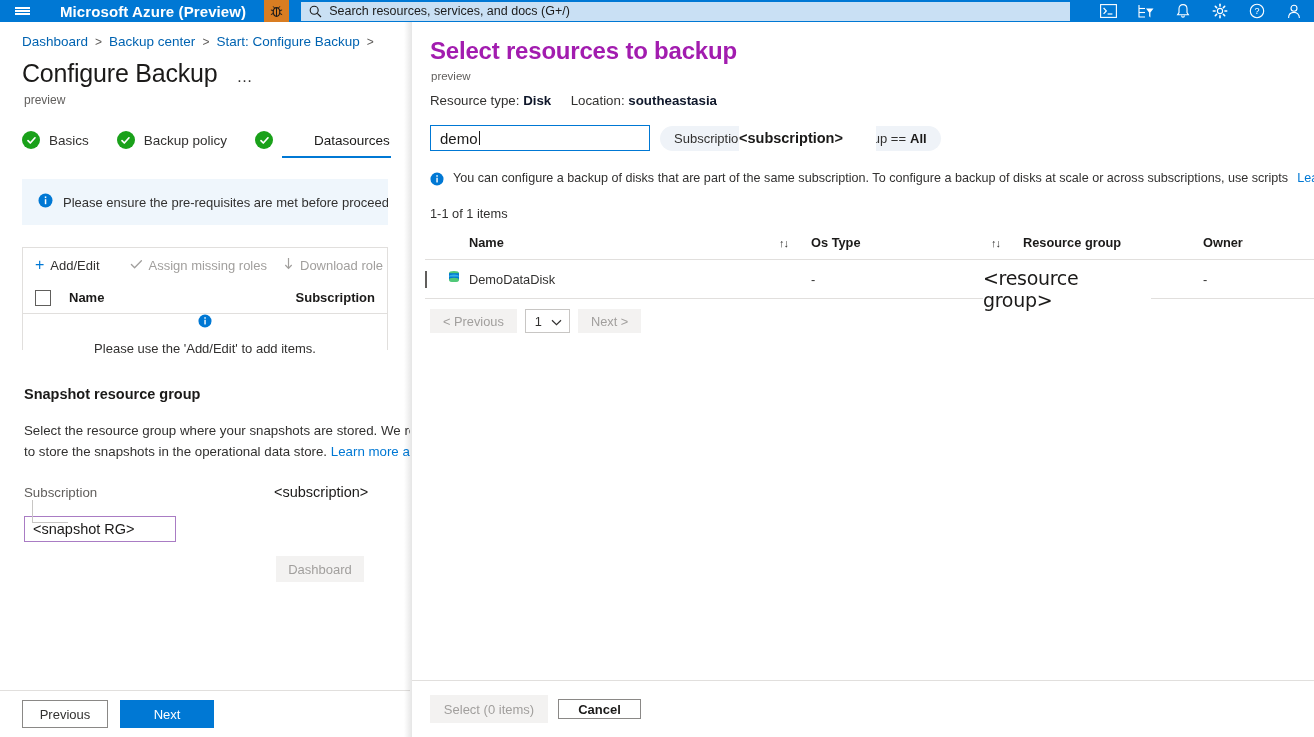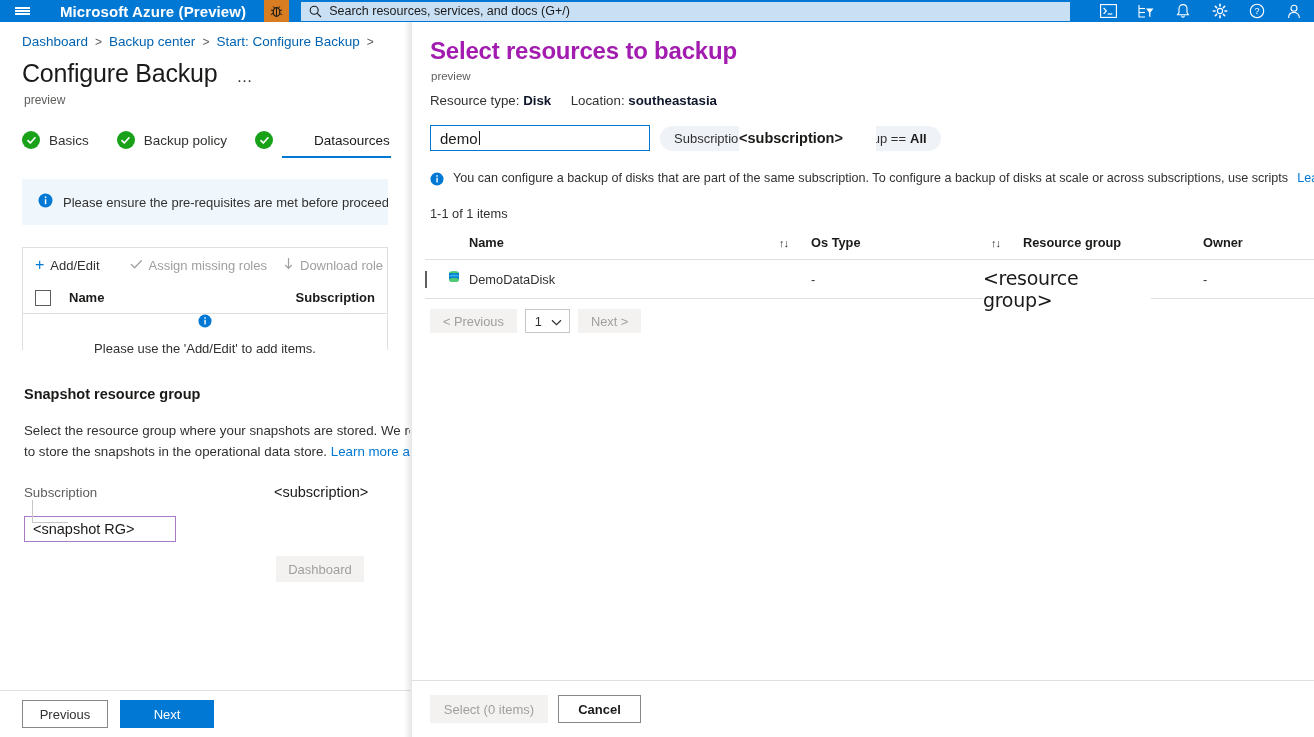--- a/index.html
+++ b/index.html
@@ -219,21 +219,21 @@
   .rb-footer {
     position: absolute; left: 0; bottom: 0; width: 902px; height: 57px;
     border-top: 1px solid #e1dfdd; display: flex; align-items: center; padding-left: 18px; gap: 10px;
     background: #fff;
   }
   .btn-select {
     width: 118px; height: 28px; background: #f3f2f1; color: #a19f9d;
     display: flex; align-items: center; justify-content: center; font-size: 13px; cursor: default;
   }
   .btn-cancel {
-    width: 83px; height: 28px; border: 1px solid #8a8886; background: #fff; color: #1b1a19;
+    width: 83px; height: 20px; border: 1px solid #8a8886; background: #fff; color: #1b1a19;
     display: flex; align-items: center; justify-content: center; font-size: 13px; font-weight: 600;
     cursor: pointer;
   }
   .nowrap { white-space: nowrap; }
 </style>
 </head>
 <body>
 
 <div id="root">
 

